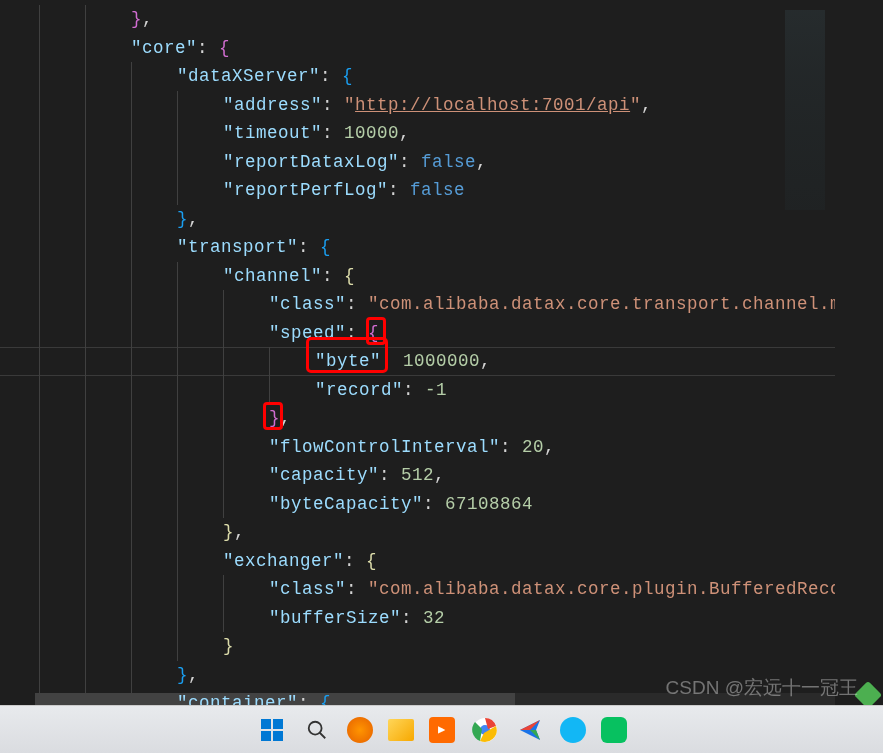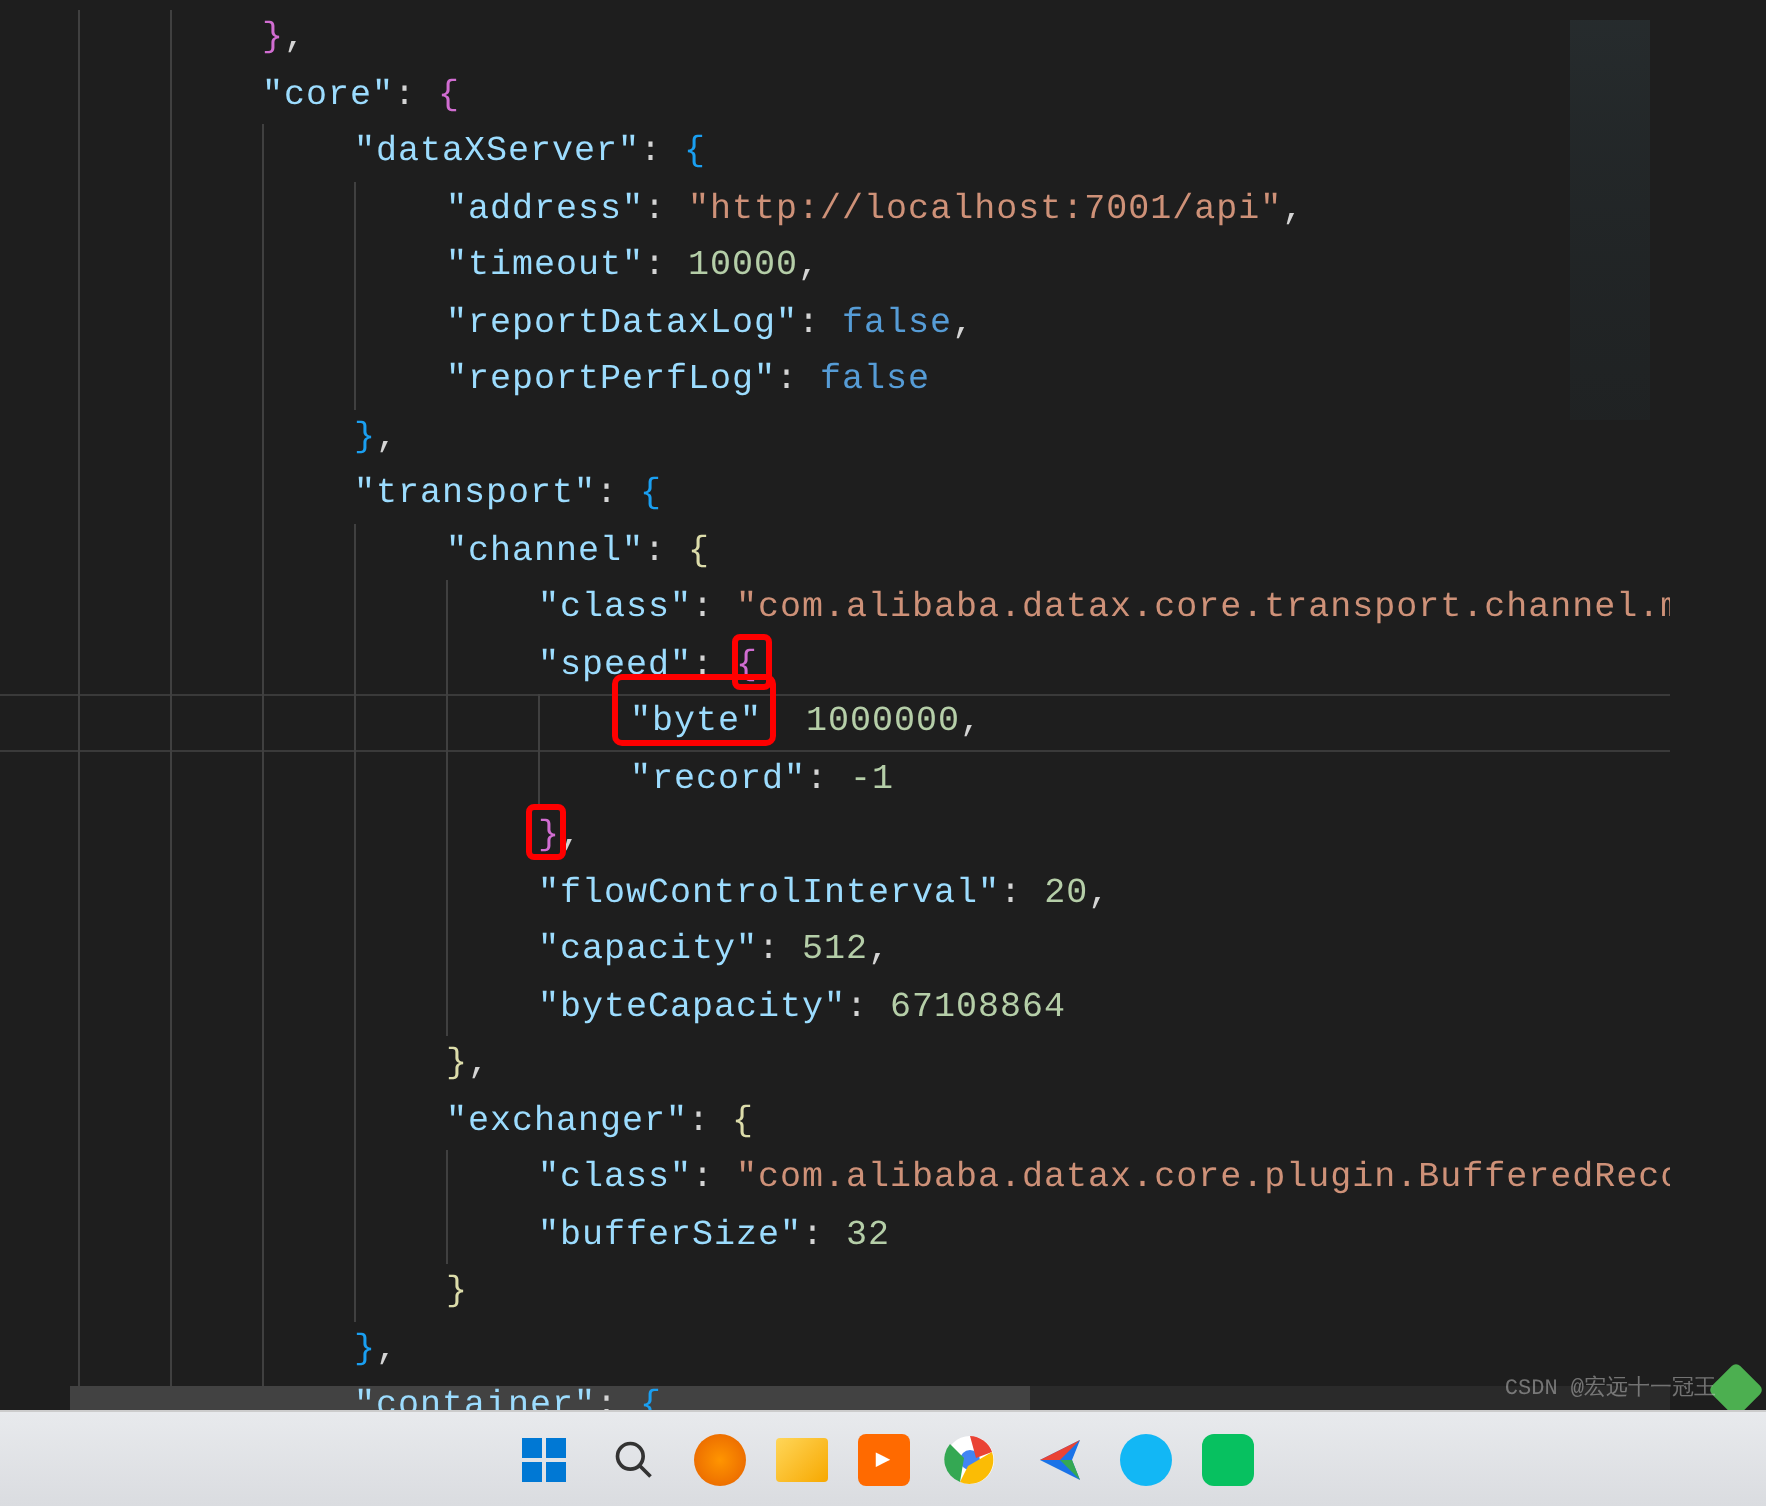--- a/index.html
+++ b/index.html
@@ -41,21 +41,21 @@
       bottom: 0;
     }
     .key { color: #9cdcfe; }
     .string { color: #ce9178; }
     .number { color: #b5cea8; }
     .bool { color: #569cd6; }
     .punct { color: #d4d4d4; }
     .brace { color: #dcdcaa; }
     .brace-pink { color: #d16dd1; }
     .brace-blue { color: #1a9ff1; }
-    .url { color: #ce9178; }
+    .url { color: #ce9178; text-decoration: underline; }
     .red-box {
       border: 3px solid #ff0000;
       border-radius: 5px;
       padding: 1px 4px;
       position: absolute;
       z-index: 5;
     }
     .cursor-line-bg {
       position: absolute;
       left: 0;
@@ -76,22 +76,22 @@
         rgba(100,160,180,0.12) 30%,
         rgba(80,140,160,0.1) 60%,
         rgba(60,120,140,0.08) 100%);
       opacity: 0.6;
     }
     .watermark {
       position: absolute;
       bottom: 52px;
       right: 25px;
       color: rgba(200,200,200,0.5);
-      font-size: 11px;
-      font-family: Liberation Mono, monospace;
+      font-size: 19px;
+      font-family: Liberation Sans, sans-serif;
       z-index: 10;
     }
     .taskbar {
       position: absolute;
       bottom: 0;
       left: 0;
       right: 0;
       height: 48px;
       background: linear-gradient(180deg, #e8eaed 0%, #dadce0 100%);
       display: flex;

